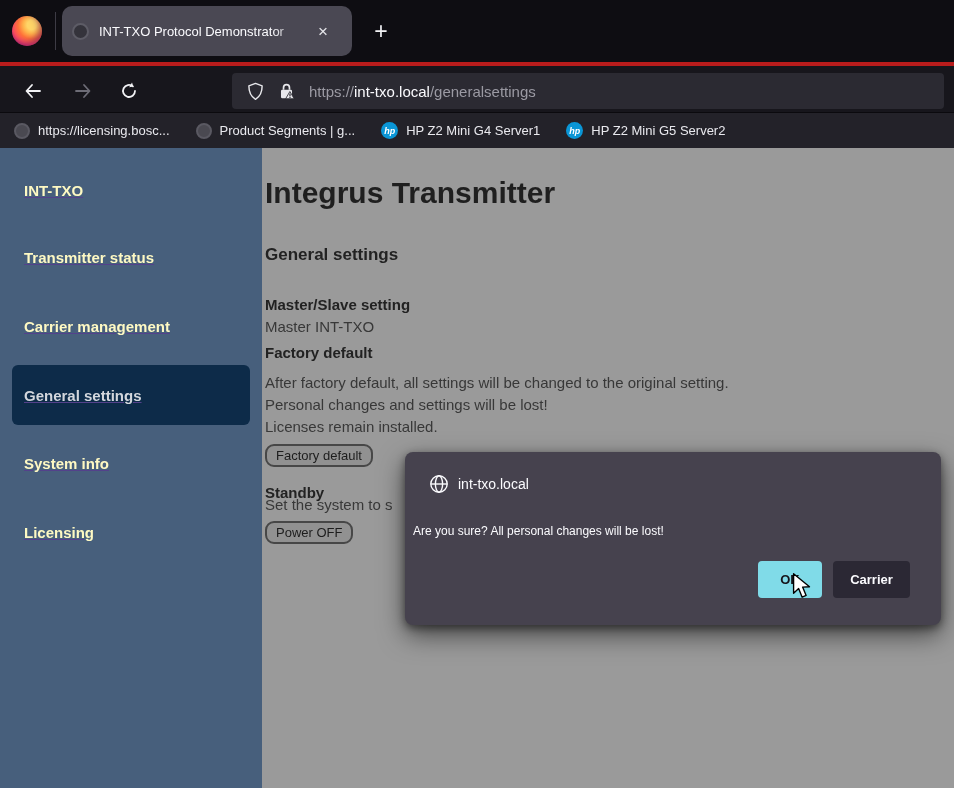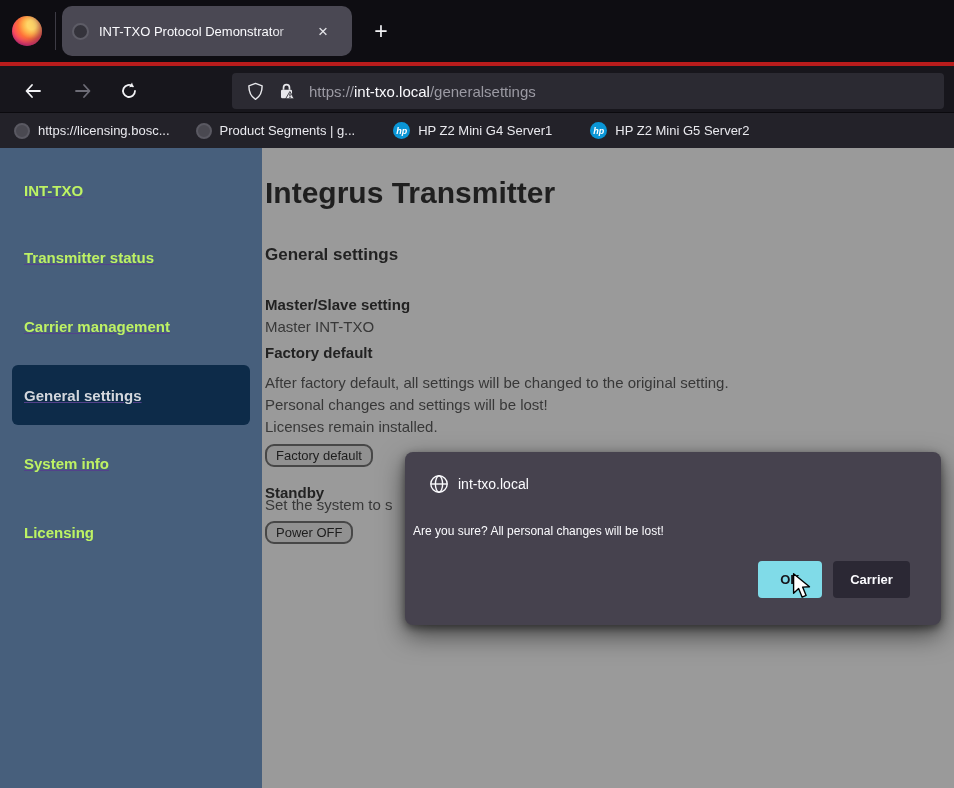--- a/index.html
+++ b/index.html
@@ -38,26 +38,26 @@
   .url-text .domain{color:#fbfbfe;}
 
   .bookmarksbar{position:absolute;left:0;top:112px;width:954px;height:36px;background:#232229;
     display:flex;align-items:center;padding-left:14px;box-sizing:border-box;gap:26px;
     border-top:1px solid #0b0a0e;}
   .bm{display:flex;align-items:center;gap:8px;color:#e9e9ee;font-size:13px;white-space:nowrap;}
   .bm .globe{width:16px;height:16px;border-radius:50%;background:#4a4951;
     border:2px solid #5a5962;box-sizing:border-box;}
   .bm .hp{width:17px;height:17px;border-radius:50%;background:#0a96d6;color:#fff;
     font-size:9px;font-weight:bold;font-style:italic;display:flex;align-items:center;
-    justify-content:center;margin-left:12px;}
+    justify-content:center;}
 
   
   .page{position:absolute;left:0;top:148px;width:954px;height:640px;background:#9a9a9a;}
   .sidebar{position:absolute;left:0;top:0;width:262px;height:640px;background:#475f7c;}
-  .side-link{position:absolute;left:24px;font-size:15px;font-weight:bold;color:#bef264;
+  .side-link{position:absolute;left:24px;font-size:15px;font-weight:bold;color:#fef9c3;
     text-decoration:underline;text-decoration-color:#53418b;cursor:pointer;}
   .side-active-bg{position:absolute;left:12px;top:217px;width:238px;height:60px;
     background:#0d2b49;border-radius:6px;}
   .side-link.active{color:#d3d7dd;}
 
   .content{position:absolute;left:262px;top:0;width:692px;height:640px;}
   .content .t{position:absolute;left:3px;white-space:nowrap;}
   .h1{font-size:30px;font-weight:bold;color:#1f1f1f;}
   .h3{font-size:17px;font-weight:bold;color:#222;}
   .h4{font-size:15px;font-weight:bold;color:#222;}

